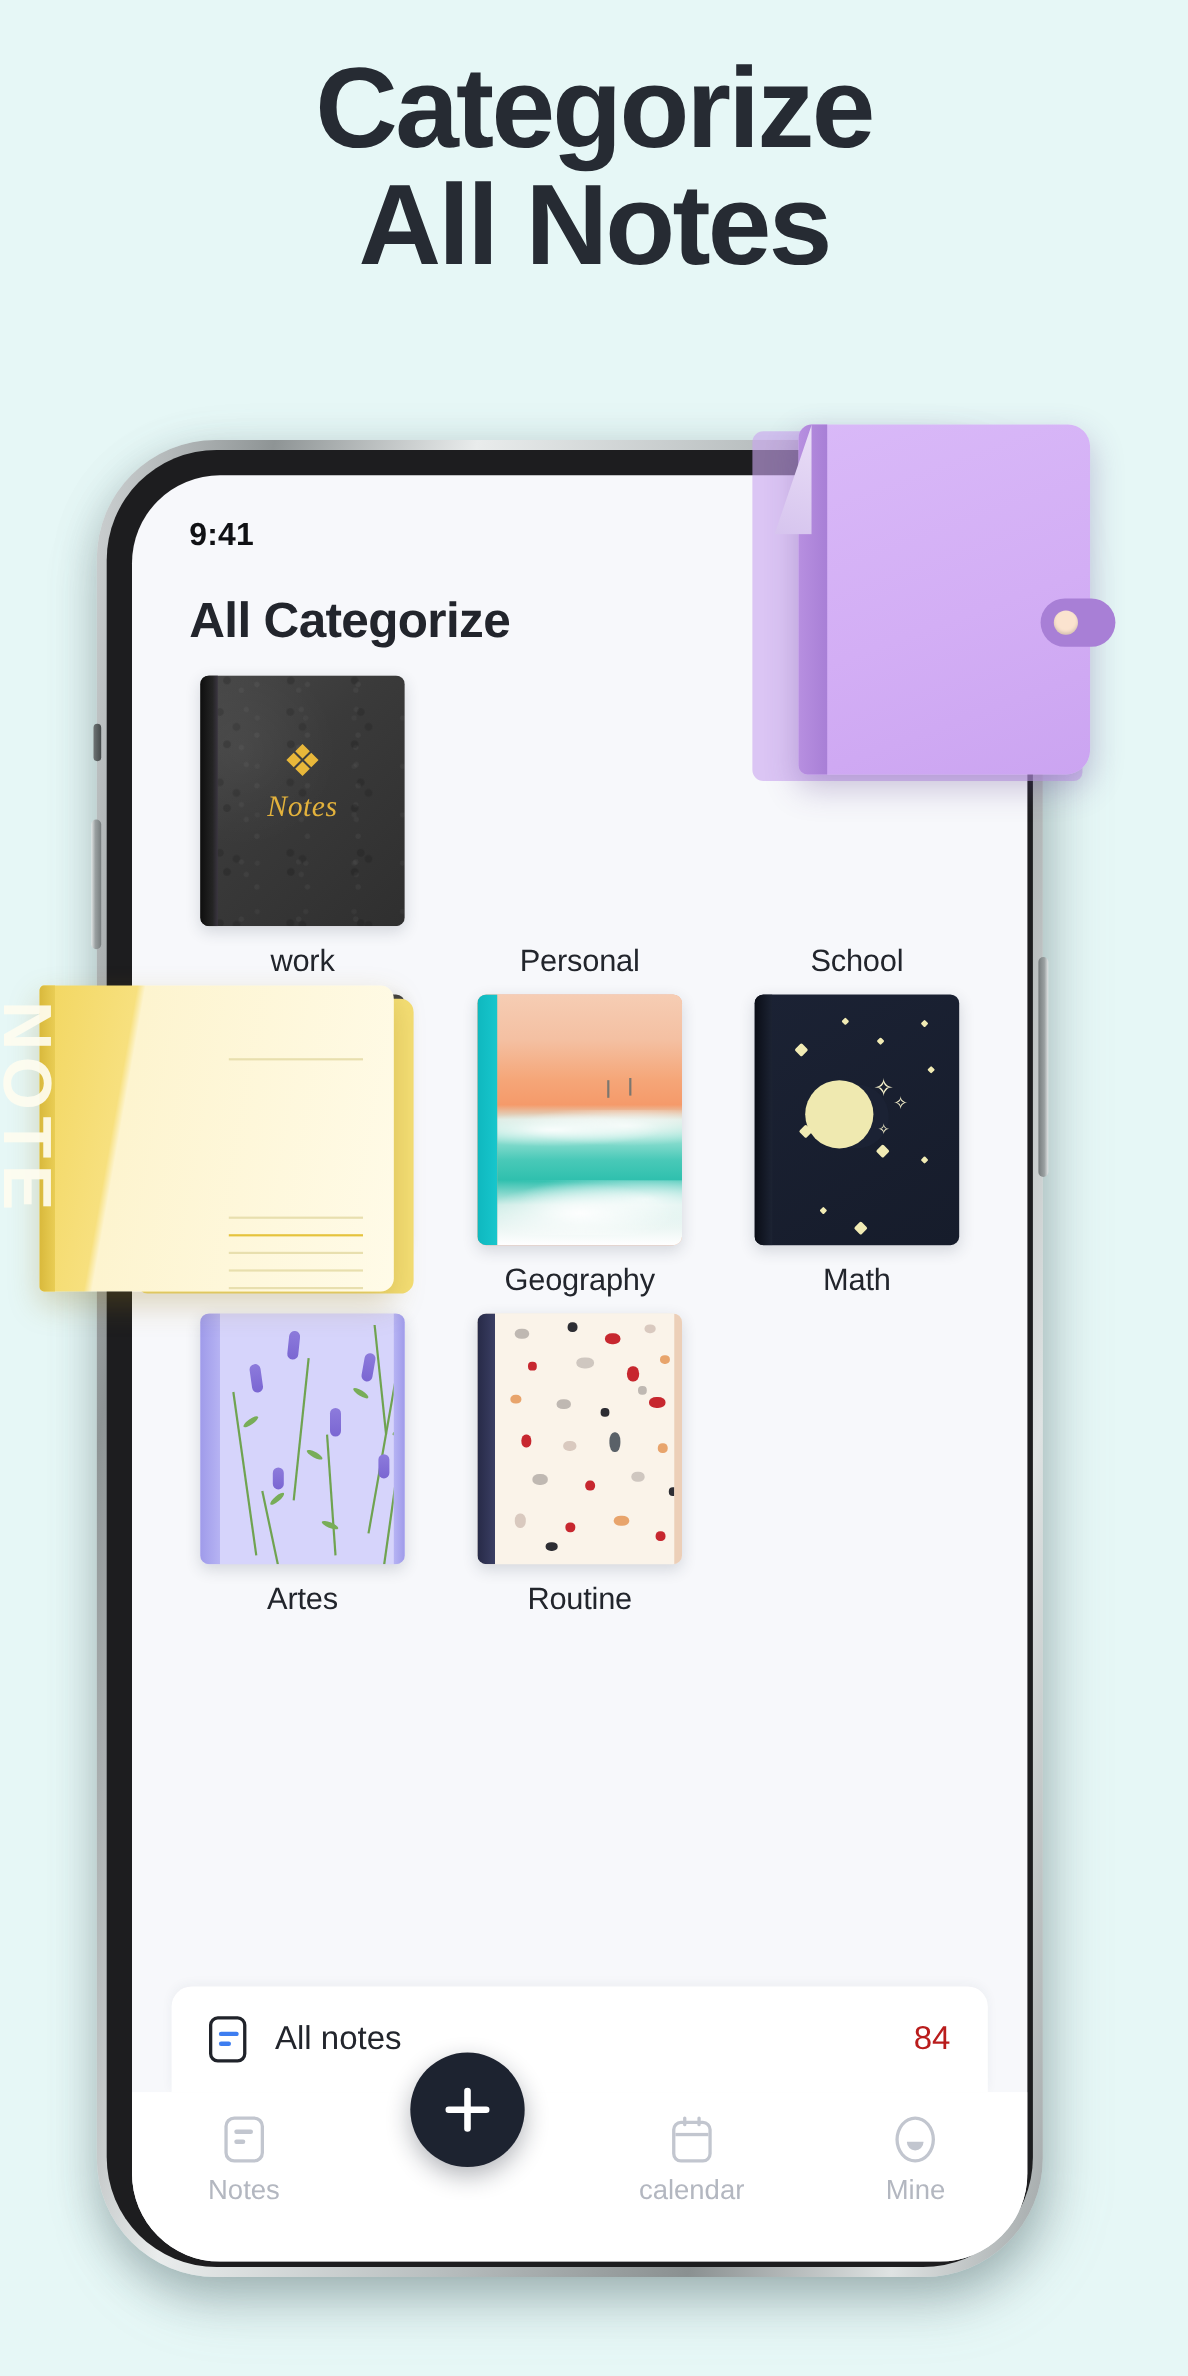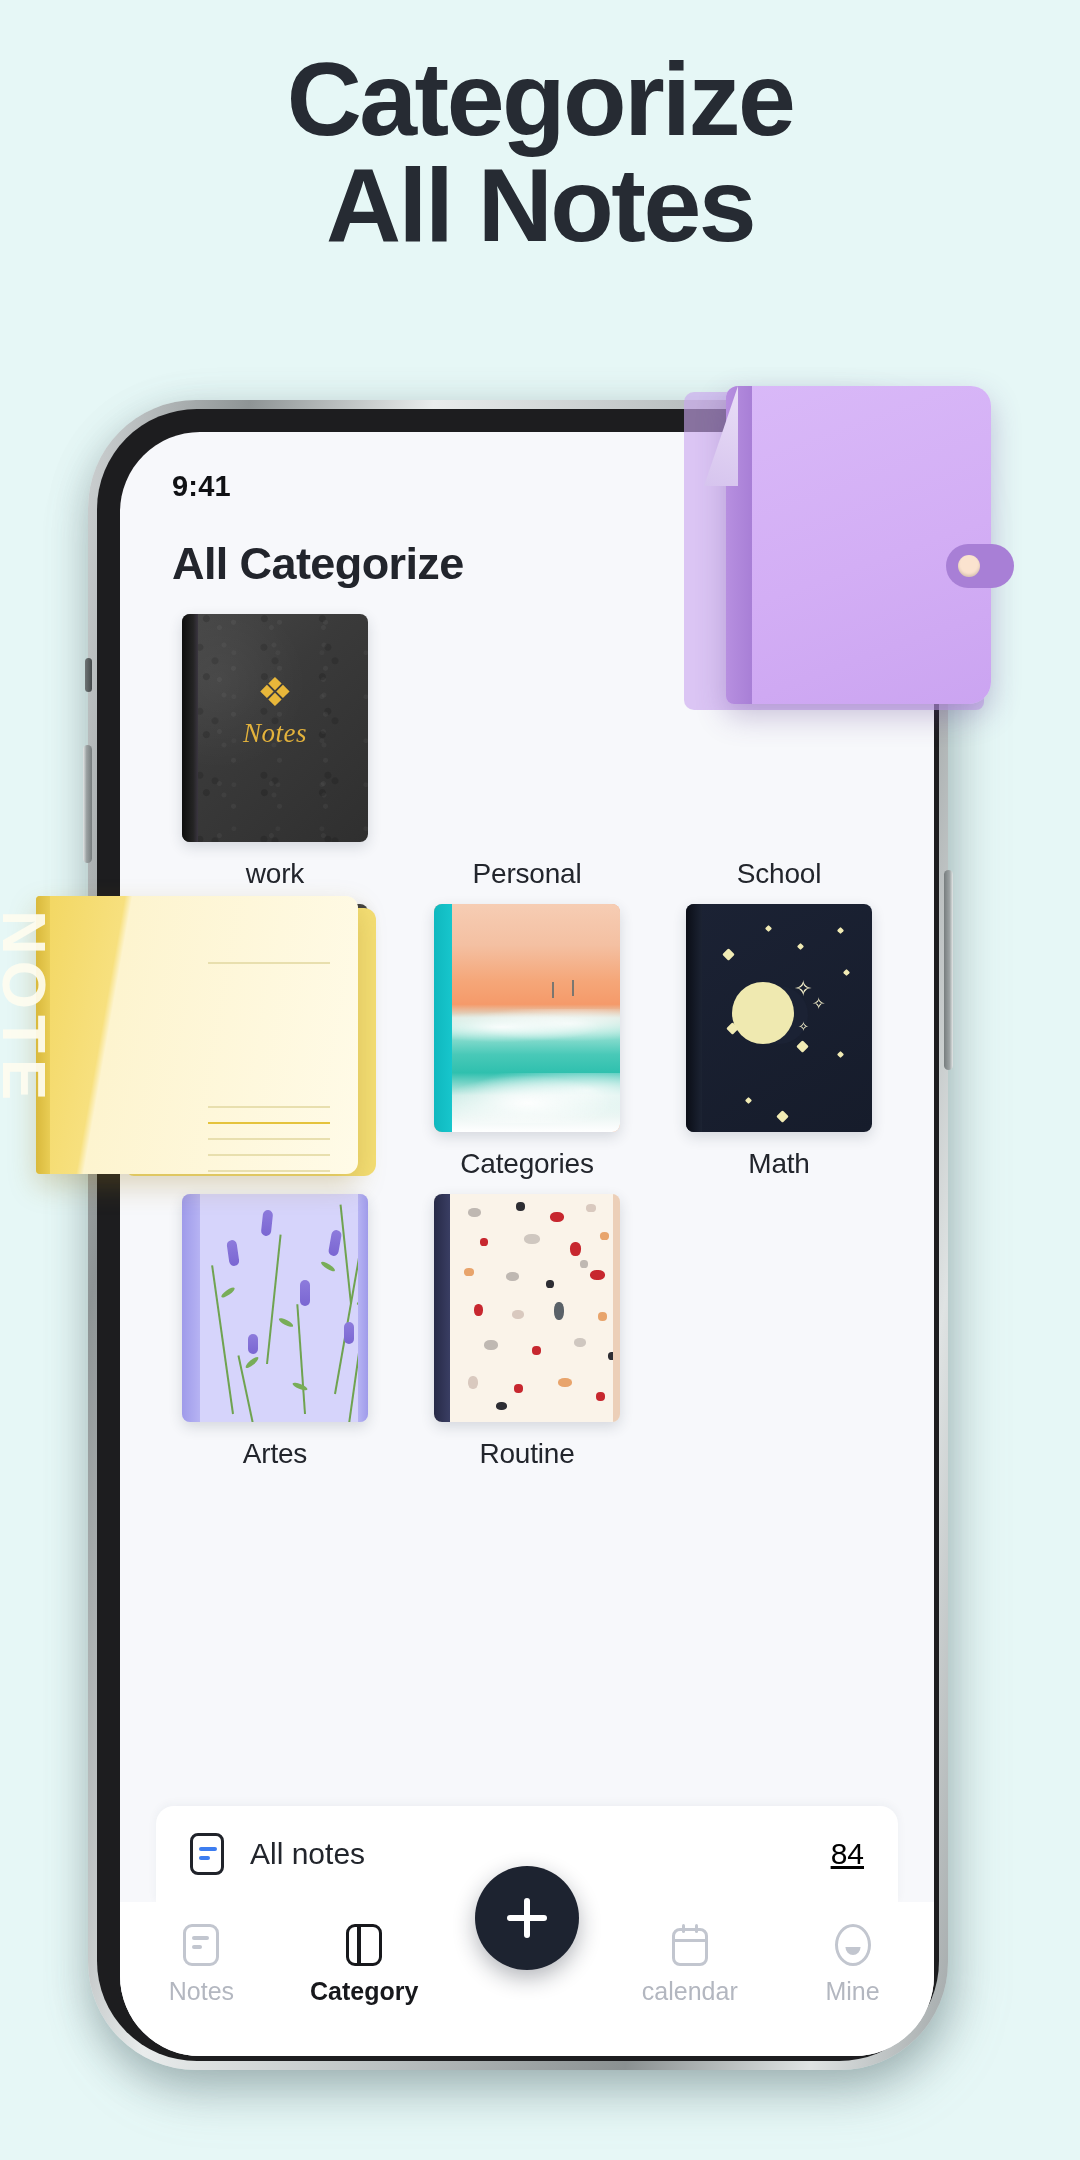--- a/index.html
+++ b/index.html
@@ -294,21 +294,21 @@
     box-shadow:0 -2px 10px rgba(40,50,70,.05);
   }
   .note-icon{
     width:34px; height:42px; border:3px solid #20232a; border-radius:8px;
     position:relative; flex:none;
   }
   .note-icon i{ position:absolute; left:6px; height:3.5px; background:#3d7df0; border-radius:2px; }
   .note-icon i:nth-child(1){ top:11px; width:18px; }
   .note-icon i:nth-child(2){ top:20px; width:11px; }
   .an-label{ margin-left:26px; font-size:30px; color:#22252c; }
-  .an-count{ margin-left:auto; font-size:30px; color:#000000;text-decoration:underline; }
+  .an-count{ margin-left:auto; font-size:30px; color:#b91c1c; }
 
   
   .tabbar{
     position:absolute; left:0; right:0; bottom:0; height:154px;
     background:#fff; display:flex; align-items:flex-start;
     padding-top:22px;
   }
   .tab{ flex:1; display:flex; flex-direction:column; align-items:center; gap:11px; }
   .tab .tl{ font-size:25px; color:#b3b7c0; }
   .tab.active .tl{ color:#17181c; font-weight:600; }
@@ -417,21 +417,21 @@
 
           <div class="cell">
             <div class="cover geo">
               <span class="beach"></span>
               <span class="foam"></span>
               <span class="foam2"></span>
               <span class="surfer" style="left:118px;top:78px"></span>
               <span class="surfer" style="left:138px;top:76px"></span>
               <span class="spine"></span>
             </div>
-            <div class="label">Categories</div>
+            <div class="label">Geography</div>
           </div>
 
           <div class="cell">
             <div class="cover diary">
               <span class="spine"></span>
               <span class="moon"></span>
               <span class="spark" style="left:108px;top:74px">✧</span>
               <span class="spark" style="left:126px;top:92px;font-size:16px">✧</span>
               <span class="spark" style="left:112px;top:116px;font-size:13px">✧</span>
               <span class="star d" style="left:38px;top:46px"></span>
@@ -525,26 +525,20 @@
         </div>
 
         <div class="tabbar">
           <div class="tab">
             <span class="ic ic-notes">
                 <i></i>
                 <i></i>
               </span>
             <span class="tl">Notes</span>
           </div>
-          <div class="tab active">
-            <span class="ic ic-cat">
-                <i></i>
-              </span>
-            <span class="tl">Category</span>
-          </div>
           <div class="fab-slot">
             <div class="fab"></div>
           </div>
           <div class="tab">
             <span class="ic ic-cal">
                 <i></i>
                 <i></i>
                 <b></b>
               </span>
             <span class="tl">calendar</span>

